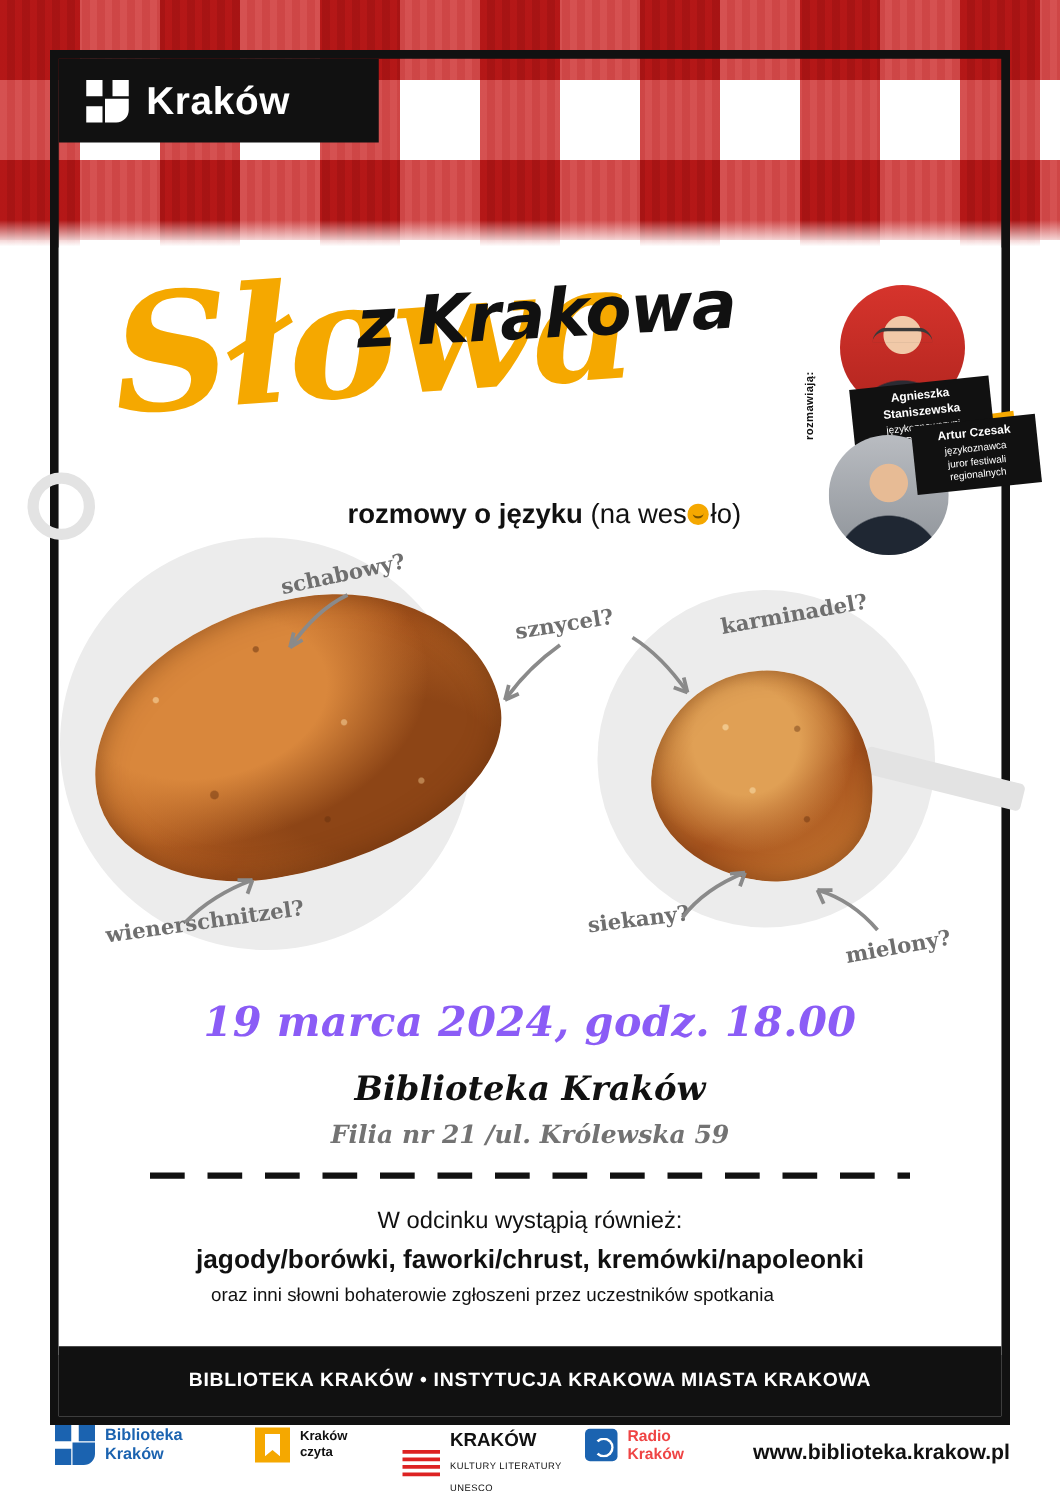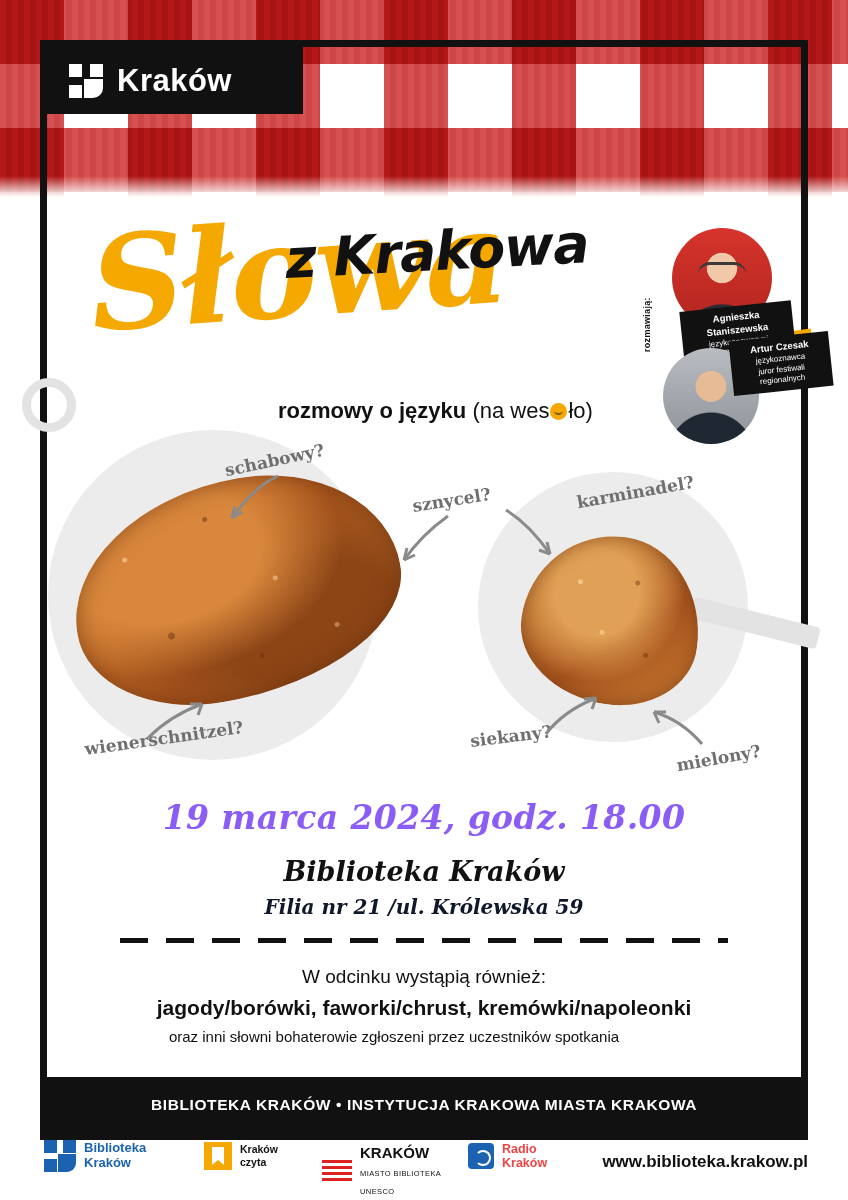--- a/index.html
+++ b/index.html
@@ -227,21 +227,21 @@
     font-size:33px; color:#8b5cf6; letter-spacing:0.4px;
   }
   .venue{
     position:absolute; left:0; top:856px; width:848px; text-align:center;
     font-family:"DejaVu Serif", serif; font-style:italic; font-weight:bold;
     font-size:27px; color:#111;
   }
   .venue2{
     position:absolute; left:0; top:895px; width:848px; text-align:center;
     font-family:"DejaVu Serif", serif; font-style:italic; font-weight:bold;
-    font-size:20px; color:#0f172a;
+    font-size:20px; color:#737373;
   }
   .dashes{
     position:absolute; left:120px; top:938px; width:608px; height:5px;
     background-image:linear-gradient(to right, #111 0 28px, rgba(0,0,0,0) 28px 46px);
     background-size:46px 5px; background-repeat:repeat-x;
   }
   .also{
     position:absolute; left:0; top:966px; width:848px; text-align:center;
     font-size:19px; color:#111;
   }
@@ -442,21 +442,21 @@
 
 <div class="logo logo-unesco">
   <span class="un-bars">
       <i></i>
       <i></i>
       <i></i>
       <i></i>
     </span>
   <span class="un-text">
     <span class="t1">KRAKÓW</span><br>
-    <span class="t2">MIASTO BIBLIOTEKA</span><br>
+    <span class="t2">KULTURY LITERATURY</span><br>
     <span class="t2">UNESCO</span>
   </span>
 </div>
 
 <div class="logo logo-radio">
   <span class="rk-mark"></span>
   <span class="rk-text">
     <span>Radio</span><br>
     <span>Kraków</span>
   </span>

